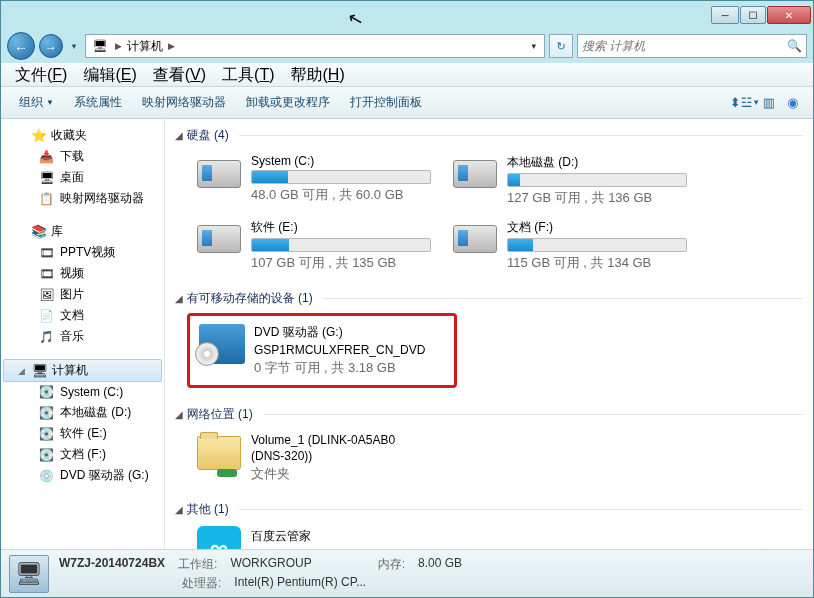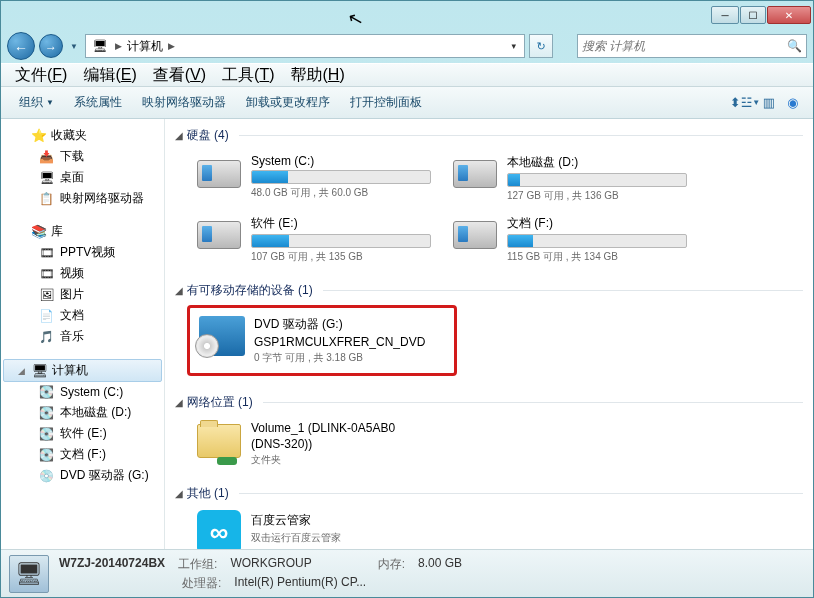--- a/index.html
+++ b/index.html
@@ -16,21 +16,21 @@
 .navbar { height: 34px; display: flex; align-items: center; padding: 2px 6px; gap: 4px; }
 .nav-back, .nav-fwd { width: 28px; height: 28px; border-radius: 50%; background: radial-gradient(circle at 30% 30%, #6fb7e4, #1f6aa3); border: 1px solid #1a5a8a; display: flex; align-items: center; justify-content: center; color: #fff; font-size: 14px; cursor: pointer; }
 .nav-fwd { width: 24px; height: 24px; font-size: 12px; }
 .nav-dd { width: 14px; height: 22px; display:flex; align-items:center; justify-content:center; font-size:8px; color:#2a5a7a; cursor:pointer; }
 .addrbar { flex: 1; height: 24px; background: #fff; border: 1px solid #8aaab7; display: flex; align-items: center; padding: 0 2px; }
 .addr-icon { width: 16px; height: 16px; margin: 0 4px; display:flex; align-items:center; justify-content:center; font-size:12px; }
 .addr-text { font-size: 12px; padding: 0 2px; cursor: pointer; }
 .addr-sep { font-size: 9px; color:#555; padding: 0 3px; cursor:pointer; }
 .addr-dd { margin-left: auto; font-size: 9px; padding: 0 6px; color:#333; cursor:pointer; }
 .refresh-btn { width: 24px; height: 24px; border: 1px solid #8aaab7; background: linear-gradient(to bottom,#f5fbfd,#dceef2); display:flex; align-items:center; justify-content:center; font-size:11px; color:#1a6aa0; cursor:pointer; }
-.searchbar { width: 230px; height: 24px; background: #fff; border: 1px solid #8aaab7; display: flex; align-items: center; padding: 0 4px; margin-left: 20px; }
+.searchbar { width: 230px; height: 24px; background: #fff; border: 1px solid #8aaab7; display: flex; align-items: center; padding: 0 4px; }
 .searchbar input { border: none; outline: none; width: 100%; font-size: 12px; font-style: italic; color: #888; }
 .search-icon { font-size: 12px; color:#5a8aa0; }
 
 .menubar { height: 24px; background: linear-gradient(to bottom, #f7fbfc, #e7f1f3); border-top: 1px solid #fff; border-bottom: 1px solid #c8d8dc; display: flex; align-items: center; padding: 0 6px; font-size: 16px; }
 .menu-item { padding: 2px 8px; cursor: pointer; }
 .menu-item u { text-decoration: underline; }
 
 .toolbar { height: 32px; background: linear-gradient(to bottom, #f5fafb, #e2eef1); border-bottom: 1px solid #c0d4da; display: flex; align-items: center; padding: 0 8px; font-size: 12px; color: #1a4a6a; }
 .tool-item { padding: 4px 10px; cursor: pointer; display:flex; align-items:center; gap:3px; }
 .tool-dd { font-size: 8px; }
@@ -61,21 +61,21 @@
 .dvd-shell { width:46px; height:40px; background:linear-gradient(to bottom,#4aa0d8,#1a6aa8); border-radius:3px; position:relative; }
 .dvd-shell::after { content:""; position:absolute; left:-4px; bottom:-2px; width:22px; height:22px; background:radial-gradient(circle,#fff 18%,#ccc 20%,#eee 60%,#bbb 100%); border-radius:50%; border:1px solid #999; }
 .folder-icon { width:44px; height:34px; background:linear-gradient(to bottom,#f9e6a8,#e8c968); border-radius:2px 2px 3px 3px; border:1px solid #caa640; position:relative; }
 .folder-icon::before { content:""; position:absolute; left:2px; top:-5px; width:16px; height:6px; background:#f0d890; border:1px solid #caa640; border-bottom:none; border-radius:2px 2px 0 0; }
 .net-stick{ position:absolute; bottom:-4px; right:6px; width:20px; height:8px; background:#3a9a4a; border-radius:3px; }
 .app-icon { width:44px; height:44px; background:#16b5e8; border-radius:6px; display:flex; align-items:center; justify-content:center; color:#fff; font-size:26px; font-weight:bold; }
 .drive-info { flex:1; display:flex; flex-direction:column; gap:2px; }
 .drive-name { color:#000; }
 .bar { width: 180px; height: 14px; border:1px solid #b8b8b8; background:#eaeaea; border-radius:2px; overflow:hidden; }
 .bar-fill { height:100%; background:linear-gradient(to bottom,#3fb5f0,#1a8ad0); }
-.drive-sub { color:#6a6a6a; font-size:10px; }
+.drive-sub { color:#6a6a6a; font-size:13px; }
 .highlight { border: 3px solid #d21a1a; border-radius:4px; padding:2px 4px; margin:2px 0 6px -4px; width:270px; }
 
 .statusbar { height: 48px; background: linear-gradient(to bottom, #eef6f8, #dceaed); border-top: 1px solid #c8d8dc; display:flex; align-items:center; padding:4px 8px; font-size:12px; color:#333; gap:10px; }
 .status-icon { width:40px; height:38px; background:linear-gradient(to bottom,#d8e8f0,#a0c0d8); border:1px solid #7a9ab0; border-radius:2px; display:flex; align-items:center; justify-content:center; font-size:22px; }
 .status-cols { display:flex; flex-direction:column; gap:2px; }
 .status-row { display:flex; gap:13px; }
 .status-label { color:#6a6a6a; }
 
 .cursor { position:absolute; left:348px; top:8px; font-size:18px; color:#000; pointer-events:none; transform:rotate(-15deg); }
 

